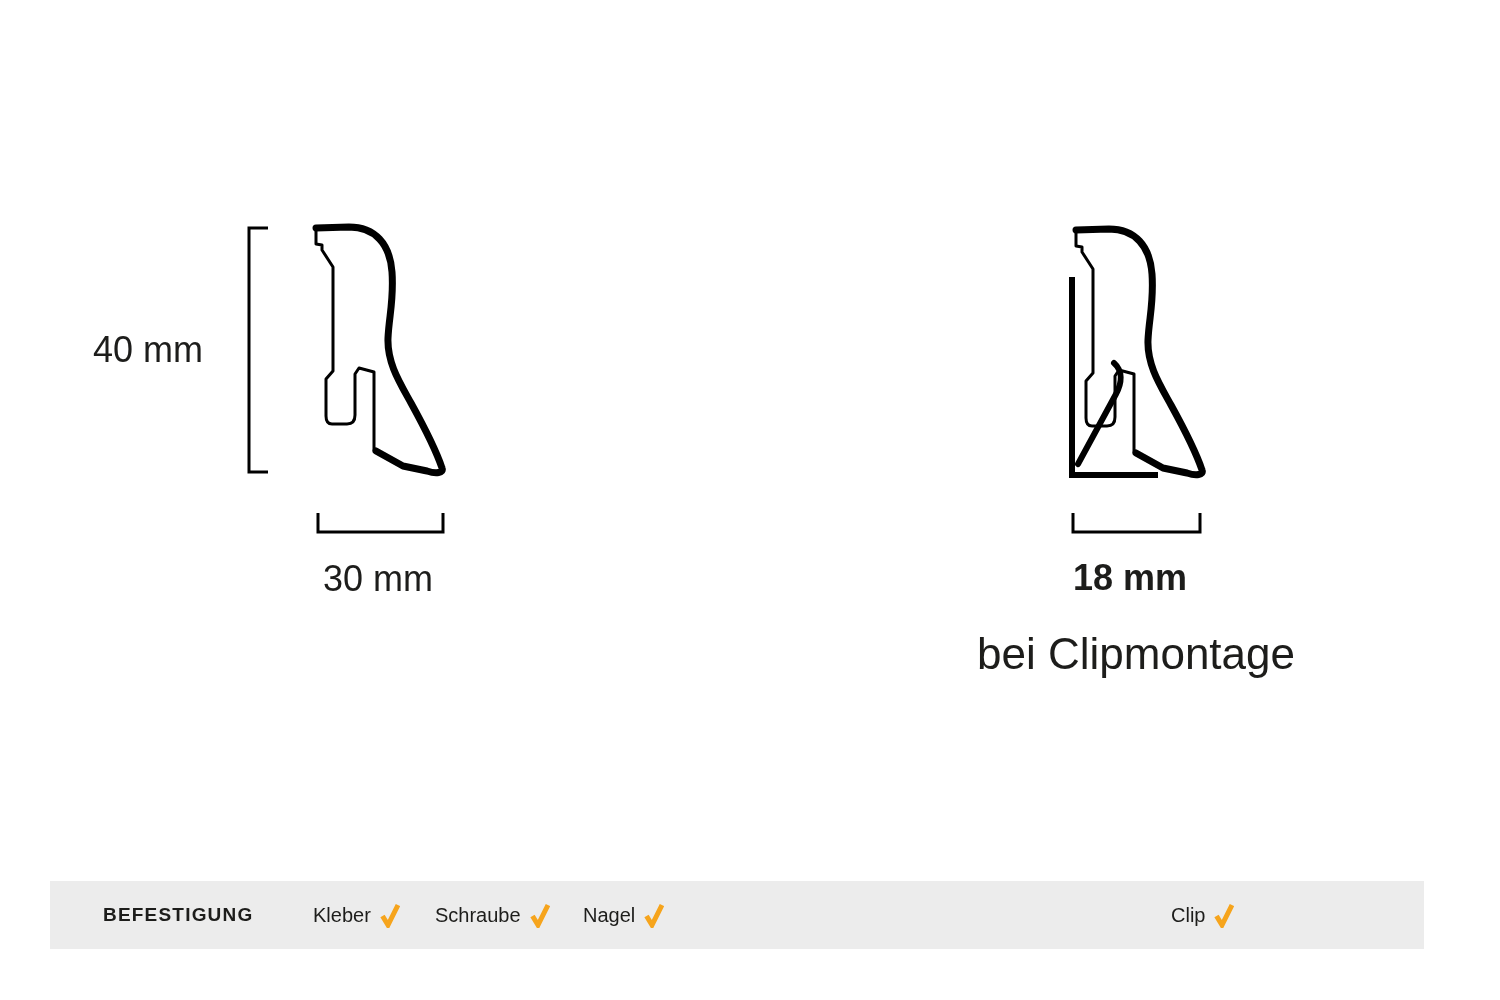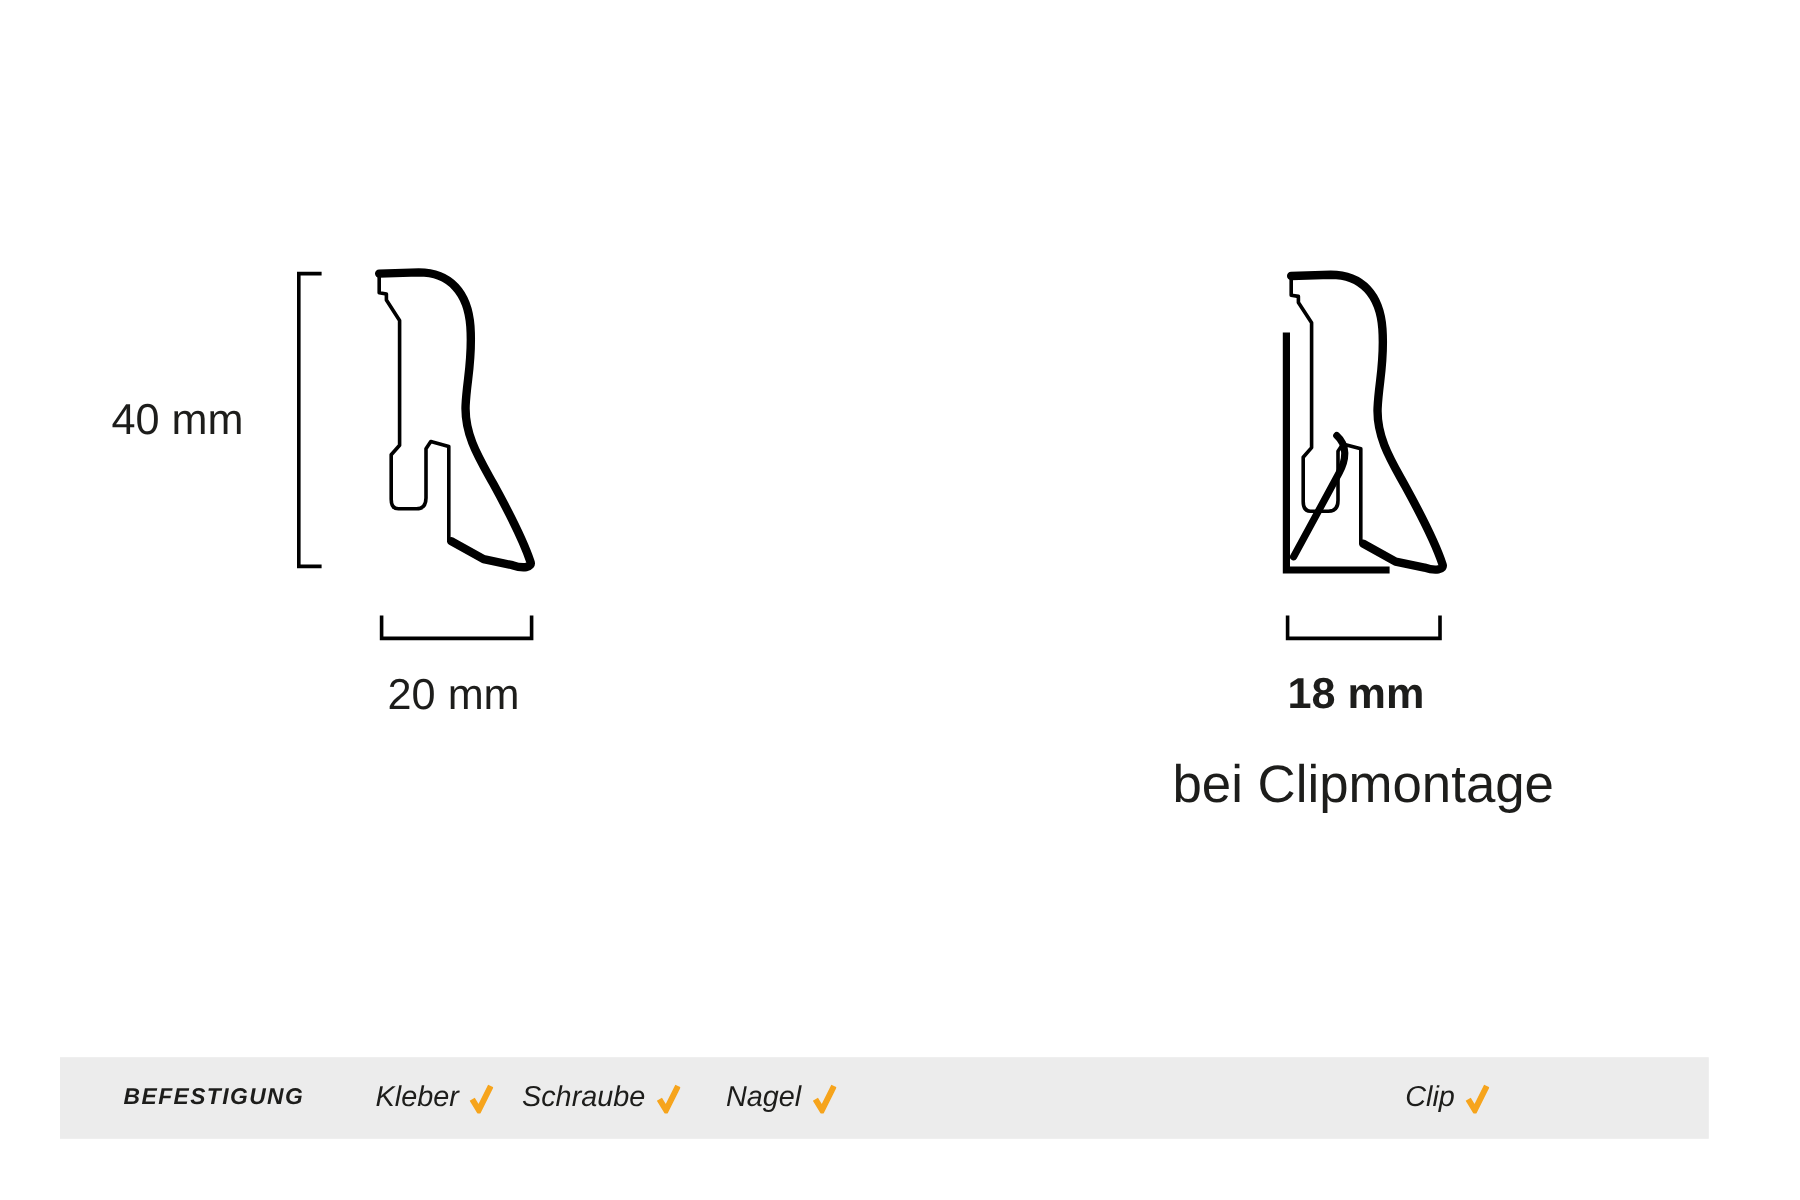--- a/index.html
+++ b/index.html
@@ -37,21 +37,20 @@
     margin-top: 28px;
   }
 
   .fastening-bar {
     position: absolute;
     left: 50px;
     top: 881px;
     width: 1374px;
     height: 68px;
     background: var(--bar-background);
-    font-style: italic;
   }
   .bar-title {
     position: absolute;
     left: 53px;
     top: 50%;
     transform: translateY(-50%);
     font-size: 19px;
     font-weight: 700;
     letter-spacing: 1.2px;
     color: var(--text-color);
@@ -59,31 +58,31 @@
   }
   .bar-item {
     position: absolute;
     top: 50%;
     transform: translateY(-50%);
     display: flex;
     align-items: center;
     white-space: nowrap;
   }
   .bar-item .item-label {
-    font-size: 24px;
+    font-size: 20px;
     line-height: 1;
     color: var(--text-color);
   }
   .bar-item .check {
     margin-left: 9px;
     display: block;
   }
   .item-kleber   { left: 263px; }
   .item-schraube { left: 385px; justify-content: center; }
-  .item-nagel    { left: 555px; justify-content: space-between; }
+  .item-nagel    { left: 533px; justify-content: space-between; }
   .item-clip     { left: 1121px; }
 </style>
 </head>
 <body>
 
 <div class="canvas">
 
   <svg class="drawing" width="1500" height="700" viewBox="0 0 1500 700" aria-hidden="true">
     <defs>
       <g id="profile-shape">
@@ -124,21 +123,21 @@
       <path d="M1072,277 L1072,475 L1158,475" fill="none" stroke="var(--line-black)" stroke-width="6" stroke-linejoin="miter"></path>
 
       <path d="M1078,464 L1116,394 C1122,383 1123,371 1114,363" fill="none" stroke="var(--line-black)" stroke-width="6" stroke-linecap="round" stroke-linejoin="round"></path>
 
       <path d="M1073,513 L1073,532 L1200,532 L1200,513" fill="none" stroke="var(--line-black)" stroke-width="3"></path>
     </g>
   </svg>
 
   <div class="dim-label right" style="left:60px; top:329px; width:143px;">40 mm</div>
 
-  <div class="dim-label center" style="left:278px; top:558px; width:200px;">20 mm</div>
+  <div class="dim-label center" style="left:278px; top:558px; width:200px;">30 mm</div>
 
   <div class="dim-label center bold" style="left:1030px; top:557px; width:200px;">18 mm</div>
 
   <div class="sub-label" style="left:936px; top:602px; width:400px;">bei Clipmontage</div>
 
   <div class="fastening-bar">
     <div class="bar-title">BEFESTIGUNG</div>
 
     <div class="bar-item item-kleber">
       <span class="item-label">Kleber</span>

